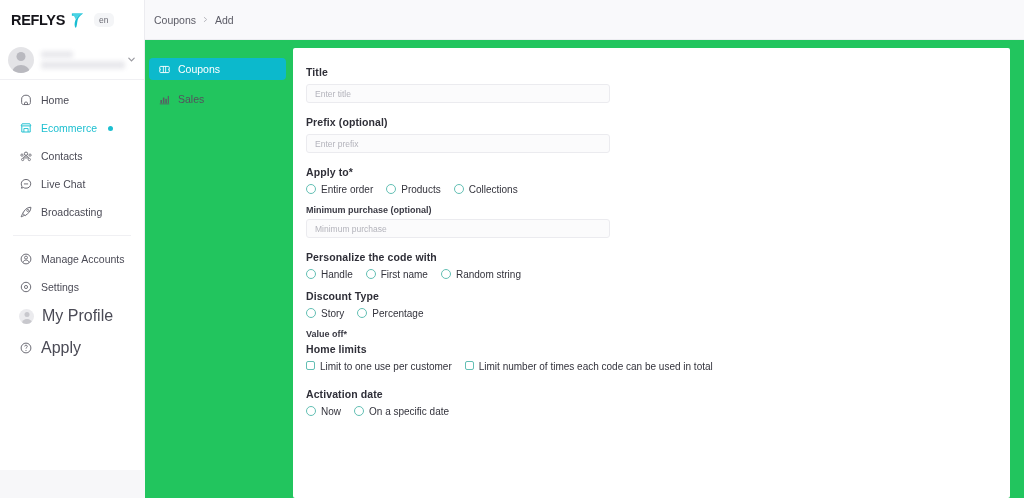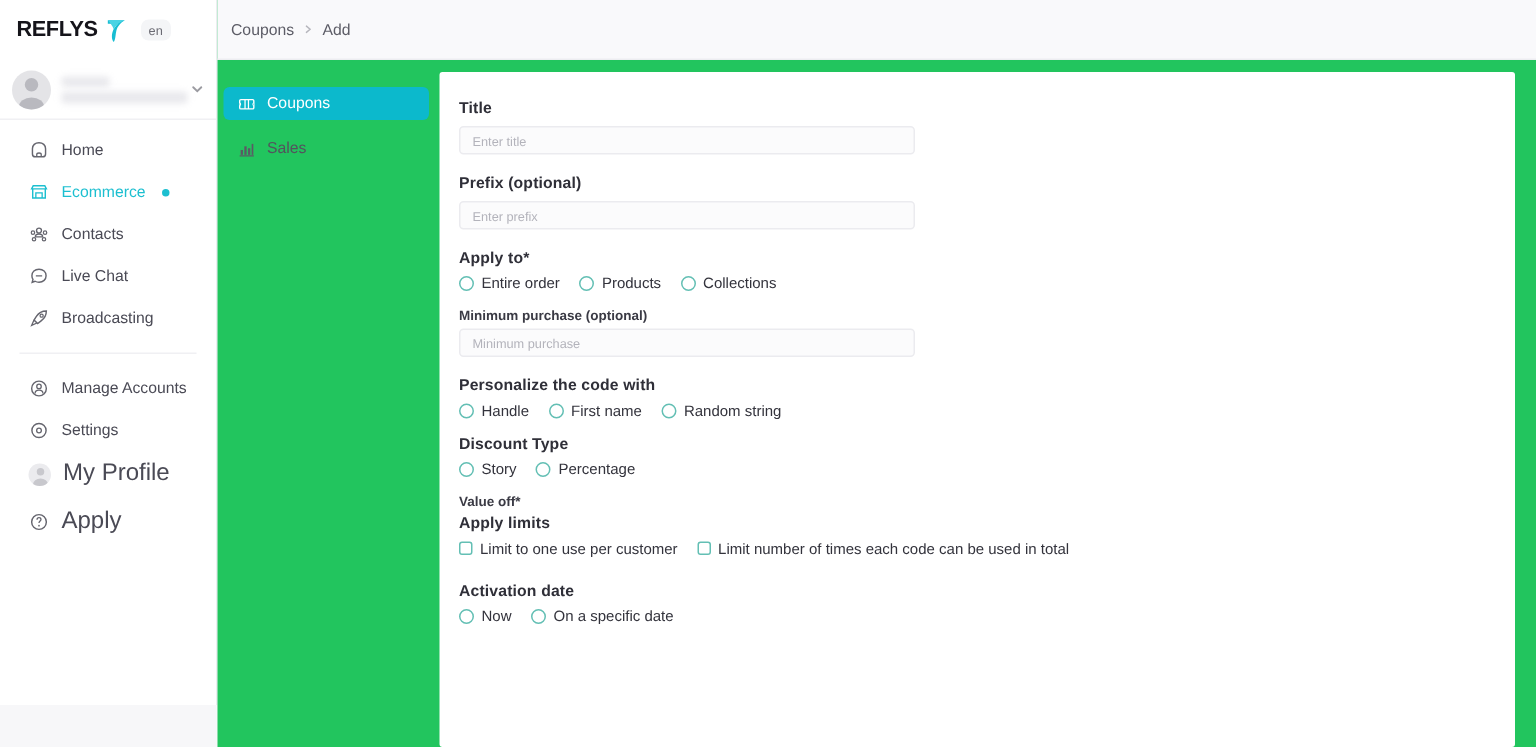--- a/index.html
+++ b/index.html
@@ -372,21 +372,21 @@
             <span class="opt-text">Story</span>
           </label>
           <label class="opt">
             <span class="radio"></span>
             <span class="opt-text">Percentage</span>
           </label>
         </div>
 
         <div class="sub-label">Value off*</div>
 
-        <div class="field-label">Apply limits</div>
+        <div class="field-label">Home limits</div>
         <div class="opt-row">
           <label class="opt">
             <span class="cbox"></span>
             <span class="opt-text">Limit to one use per customer</span>
           </label>
           <label class="opt">
             <span class="cbox"></span>
             <span class="opt-text">Limit number of times each code can be used in total</span>
           </label>
         </div>

